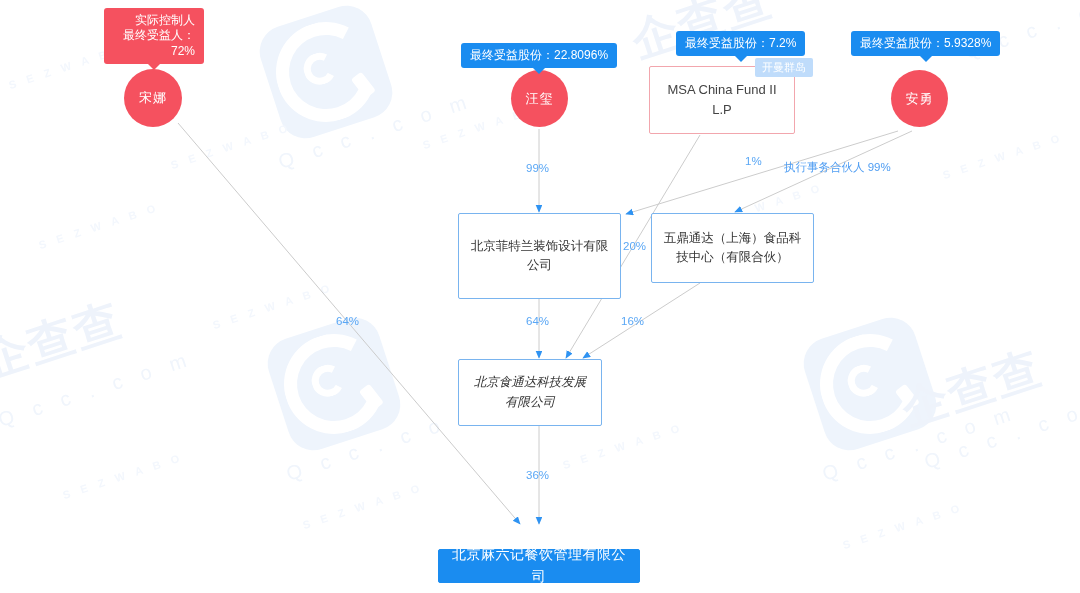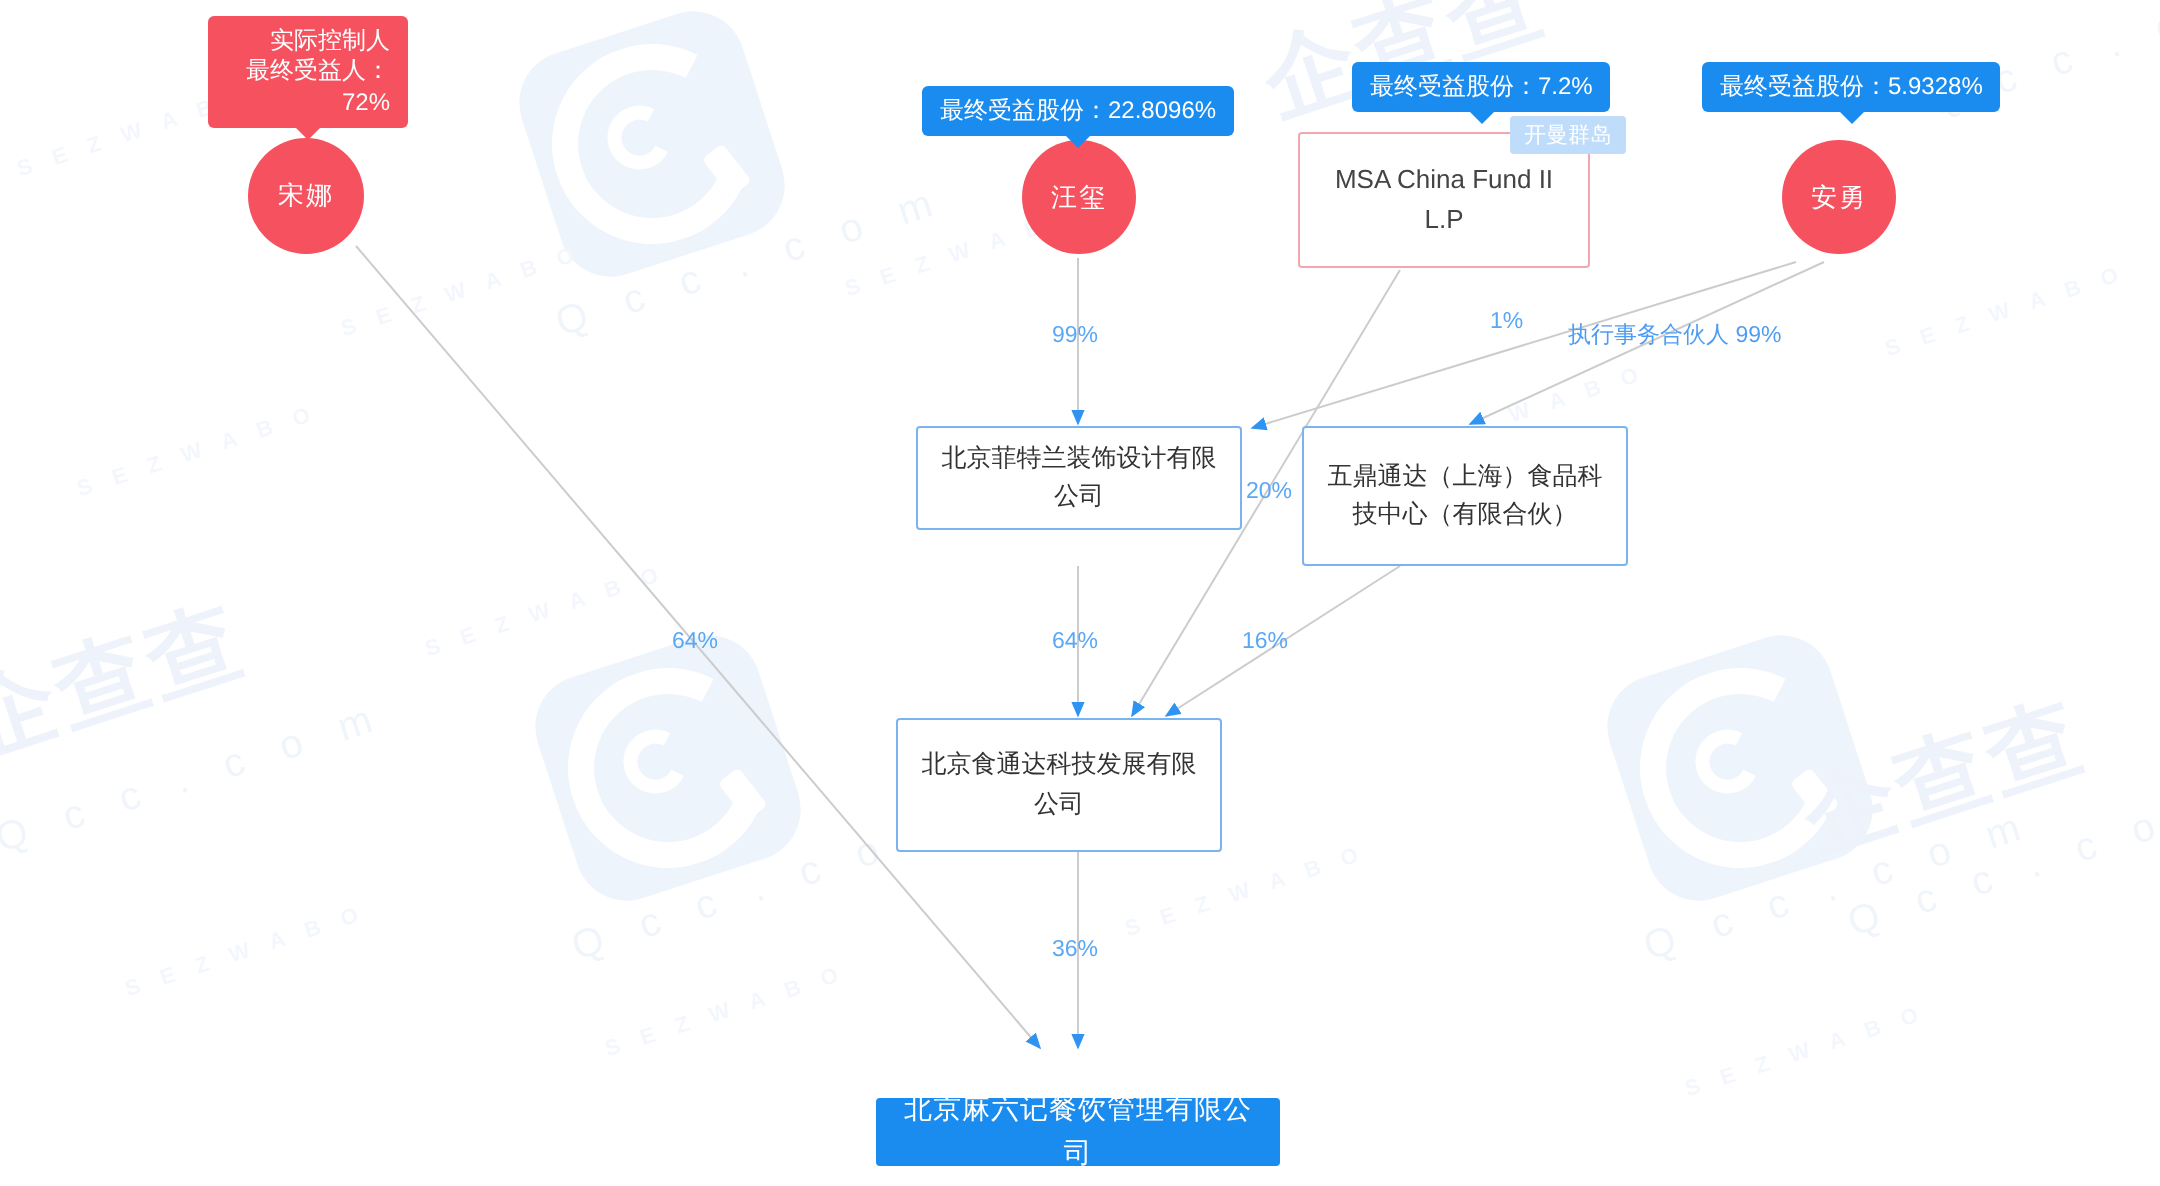--- a/index.html
+++ b/index.html
@@ -183,25 +183,25 @@
 
   <div class="node person" style="left:124px;top:69px;width:58px;height:58px;">宋娜</div>
 
   <div class="node person" style="left:511px;top:70px;width:57px;height:57px;">汪玺</div>
 
   <div class="node person" style="left:891px;top:70px;width:57px;height:57px;">安勇</div>
 
   <div class="node company foreign" style="left:649px;top:66px;width:146px;height:68px;">MSA China Fund II L.P</div>
   <div class="region-tag" style="left:755px;top:58px;">开曼群岛</div>
 
-  <div class="node company" style="left:458px;top:213px;width:163px;height:52px;">北京菲特兰装饰设计有限公司</div>
+  <div class="node company" style="left:458px;top:213px;width:163px;height:86px;">北京菲特兰装饰设计有限公司</div>
 
   <div class="node company" style="left:651px;top:213px;width:163px;height:70px;">五鼎通达（上海）食品科技中心（有限合伙）</div>
 
-  <div class="node company" style="left:448px;top:359px;width:163px;height:67px;">北京食通达科技发展有限公司</div>
+  <div class="node company" style="left:458px;top:359px;width:144px;height:67px;font-style:italic;">北京食通达科技发展有限公司</div>
 
   <div class="node company focus" style="left:438px;top:525px;width:202px;height:34px;">北京麻六记餐饮管理有限公司</div>
 
   <div class="elabel" style="left:336px;top:315px;">64%</div>
 
   <div class="elabel" style="left:526px;top:162px;">99%</div>
 
   <div class="elabel" style="left:745px;top:155px;">1%</div>
 
   <div class="elabel bold" style="left:784px;top:160px;">执行事务合伙人 99%</div>

